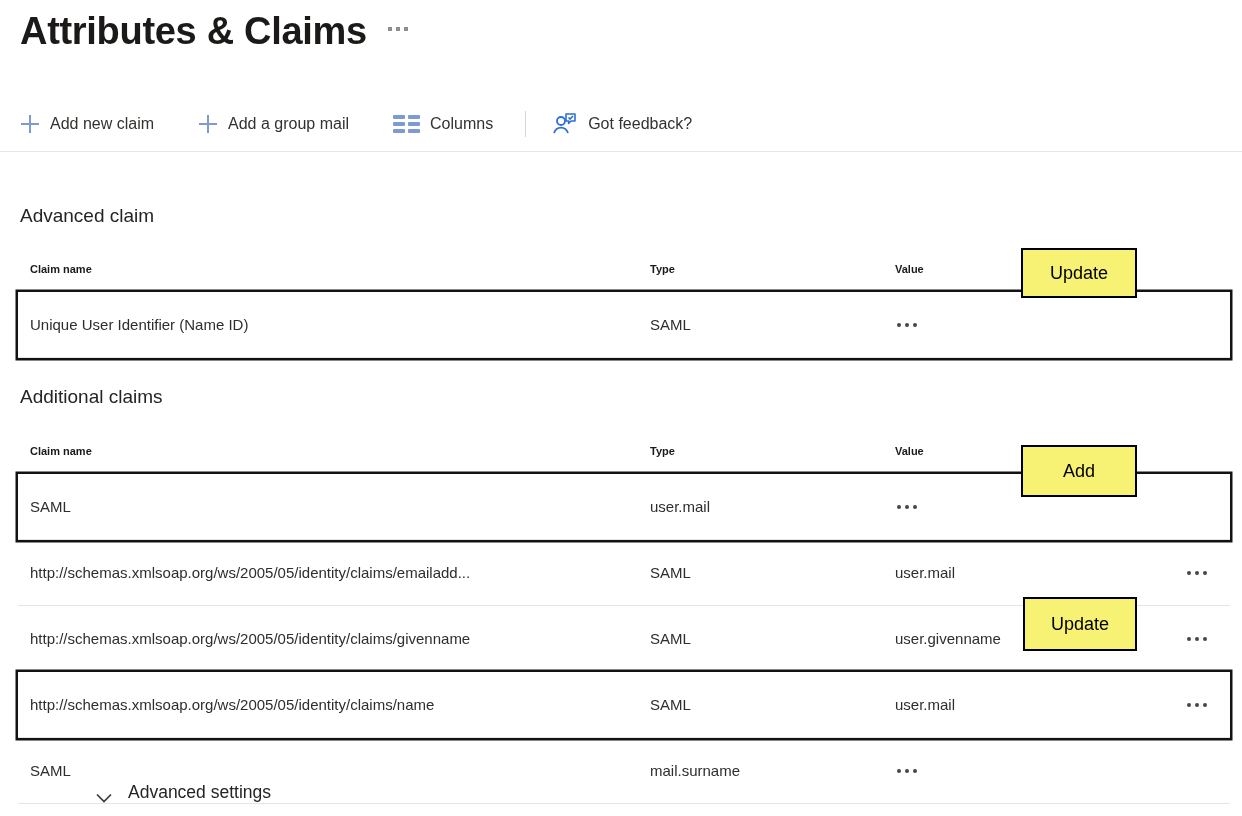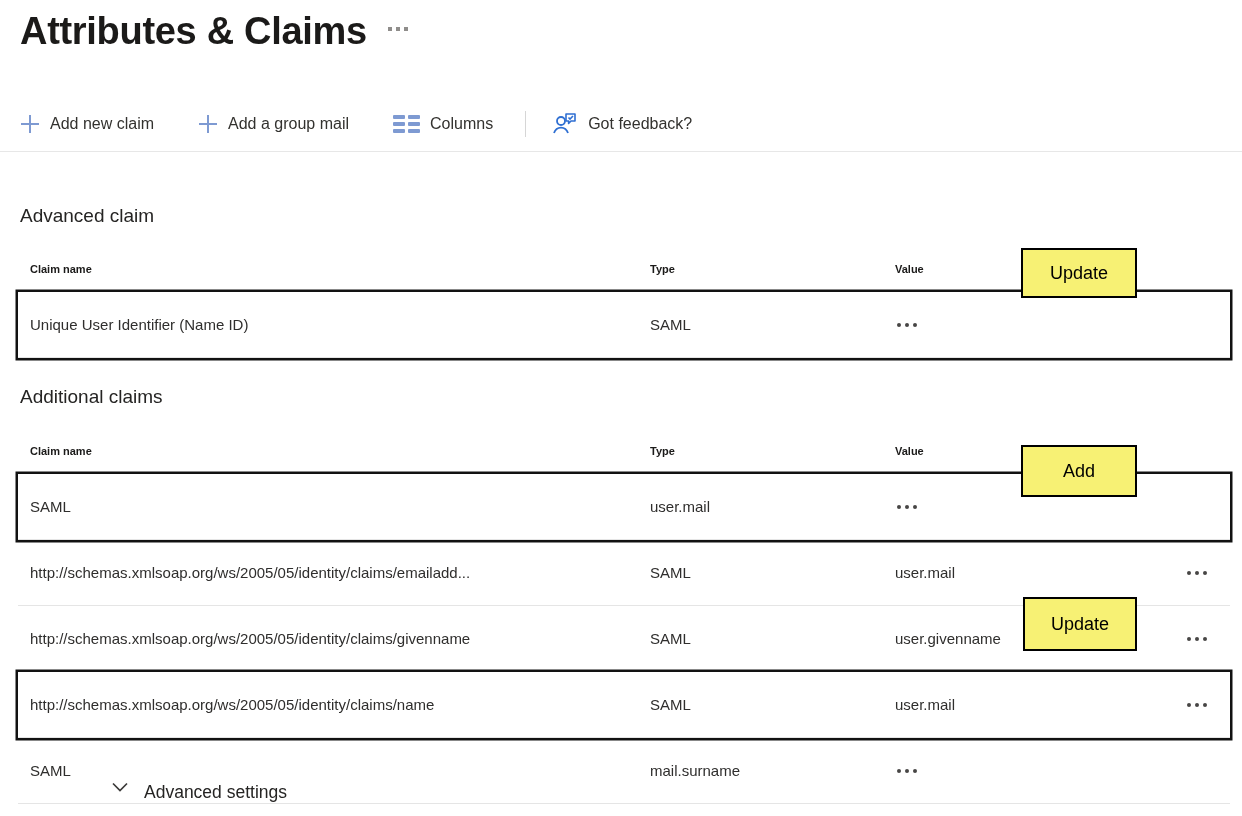--- a/index.html
+++ b/index.html
@@ -46,21 +46,21 @@
   .row-menu{display:flex;gap:4px;justify-content:flex-start;padding-left:2px;cursor:pointer;}
   .row-menu i{width:4px;height:4px;border-radius:50%;background:#474645;display:block;}
   
   .callout{
     position:absolute;z-index:10;background:#f7f174;border:2.5px solid #000;
     border-radius:0;display:flex;align-items:center;justify-content:center;
     font-size:18px;color:#000;box-sizing:border-box;
   }
   
   .advanced{
-    position:absolute;left:112px;top:782px;display:flex;align-items:flex-start;gap:16px;
+    position:absolute;left:96px;top:782px;display:flex;align-items:flex-end;gap:16px;
     font-size:17.5px;color:#252423;cursor:pointer;
   }
 </style>
 </head>
 <body>
 
 <div id="canvas">
 
   <div class="page-title">Attributes &amp; Claims</div>
   <div class="title-more" title="">

